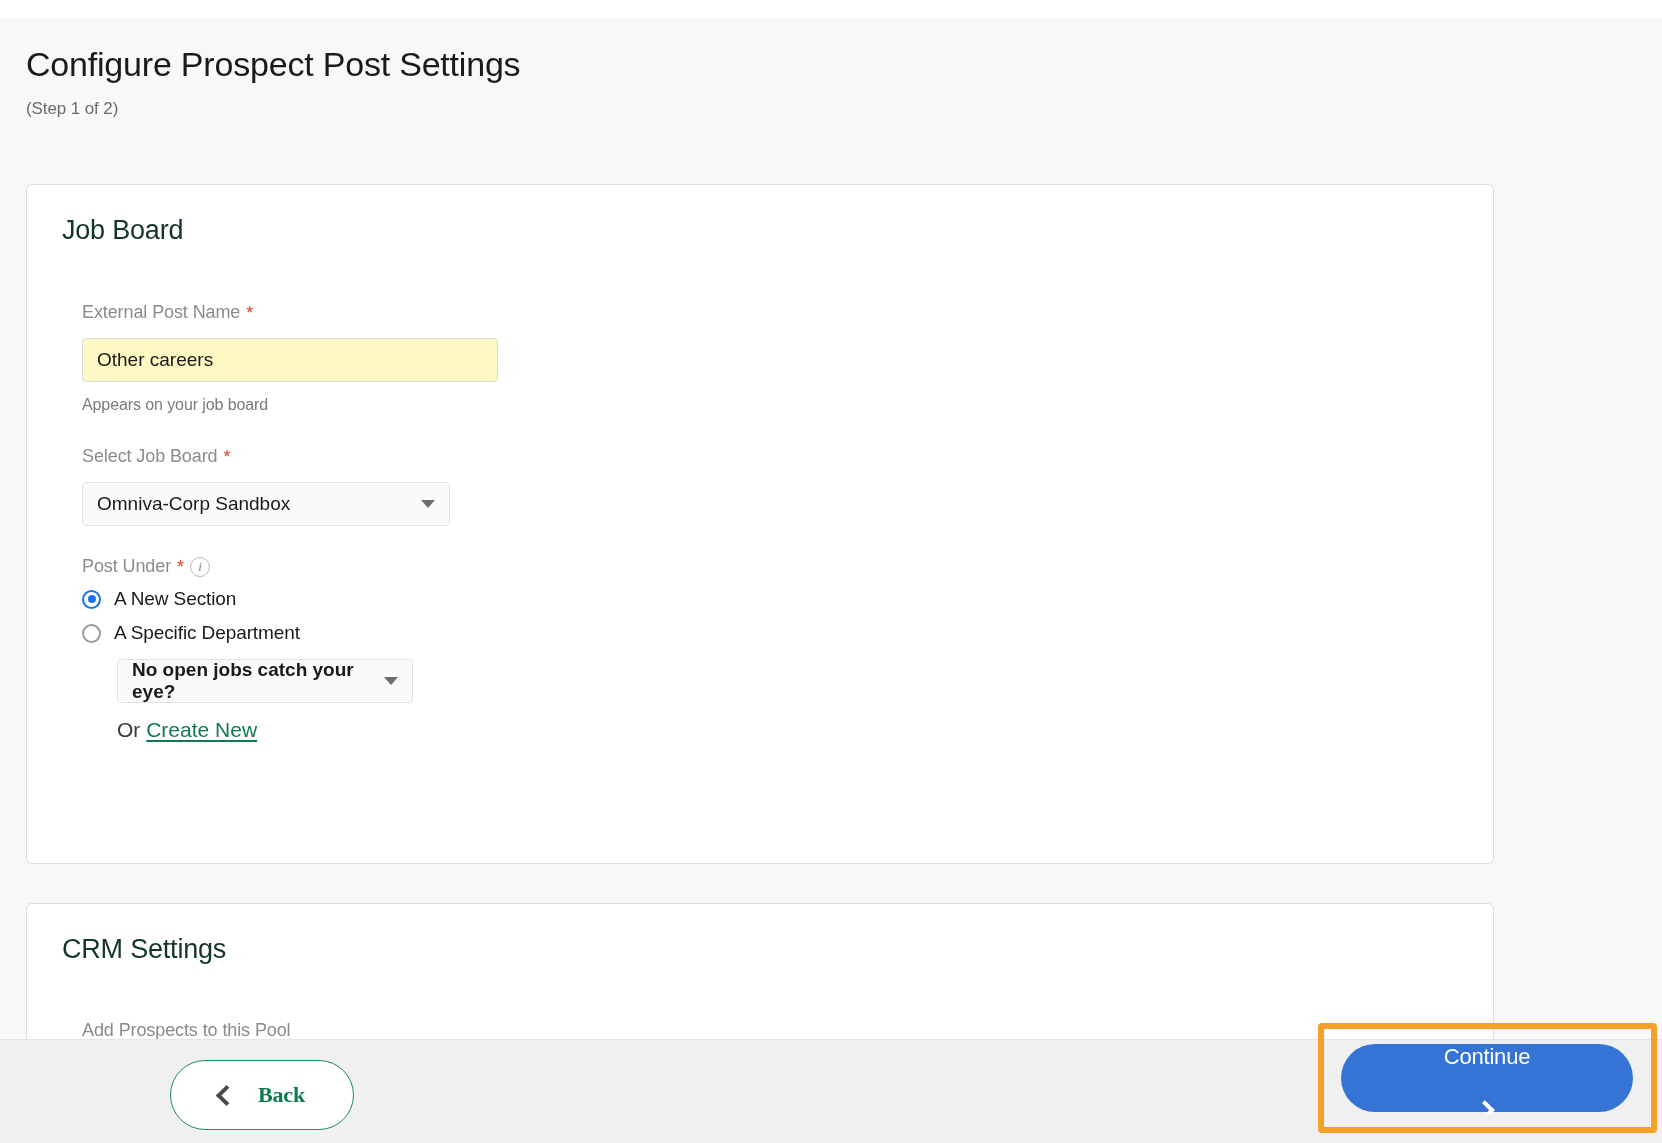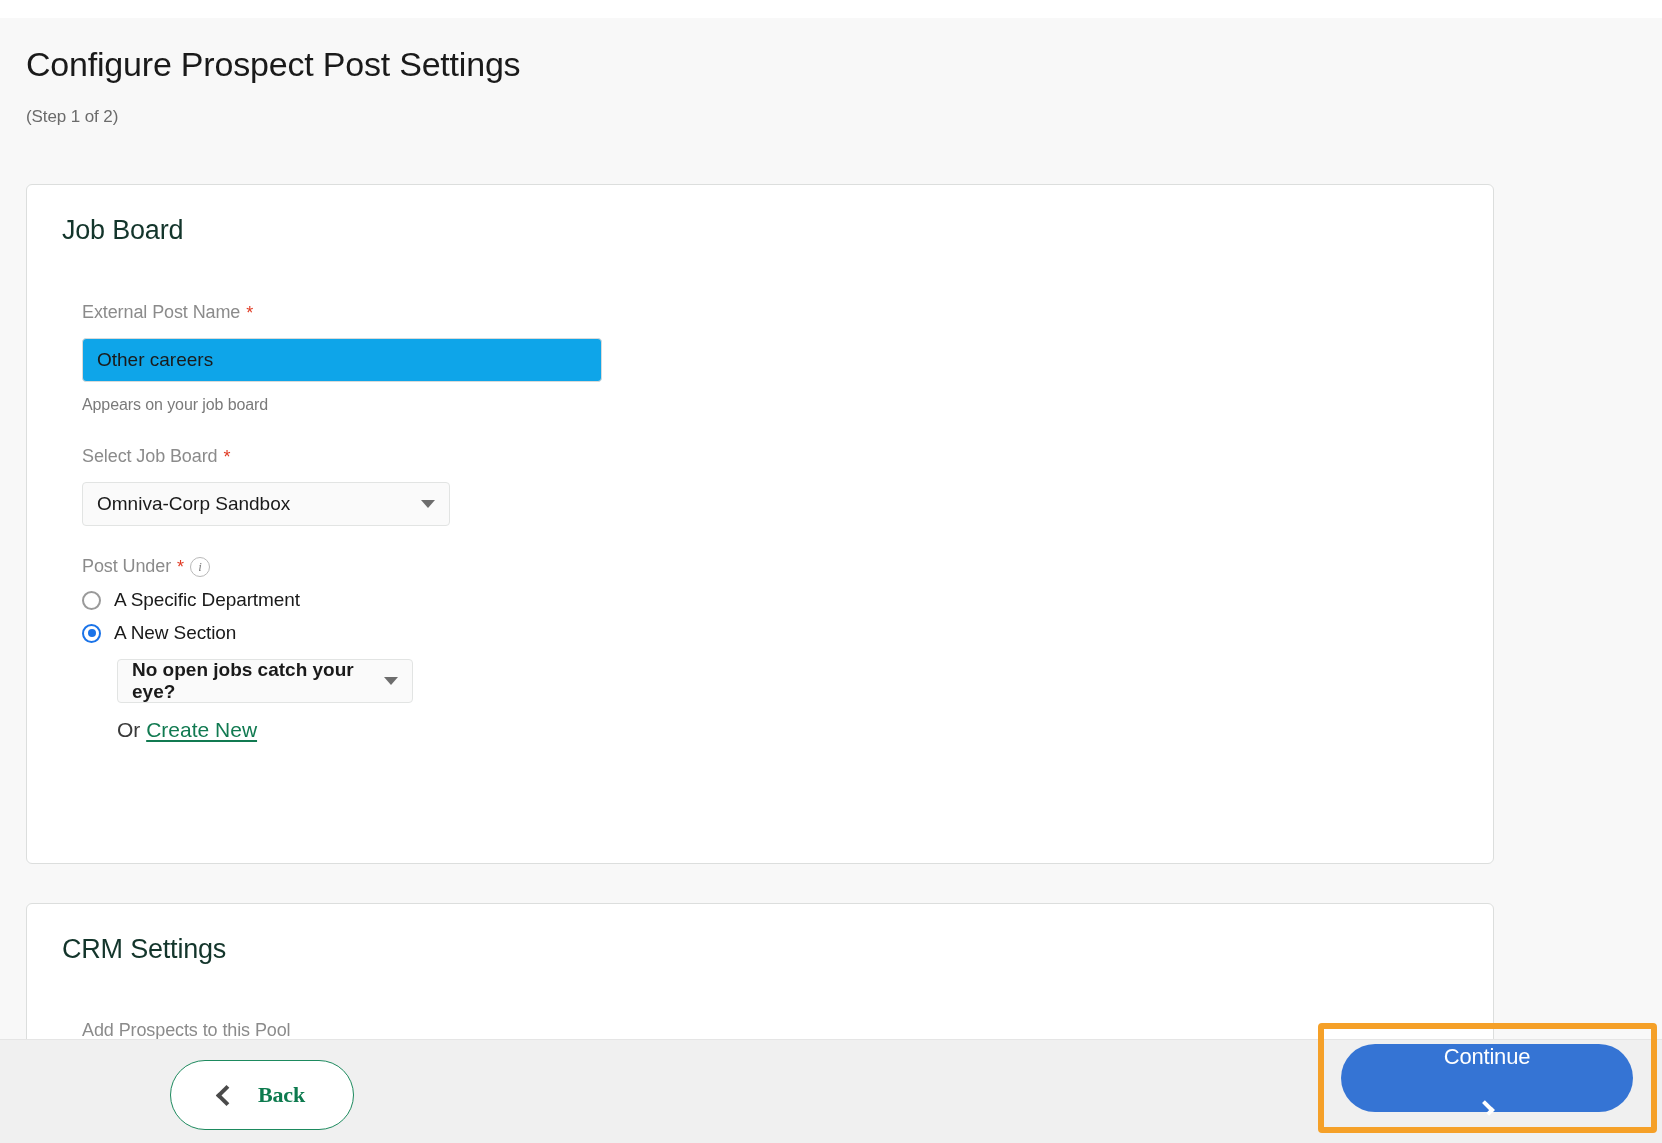--- a/index.html
+++ b/index.html
@@ -26,21 +26,21 @@
   .page-header { padding: 26px 0 0 26px; }
   .page-title {
     font-size: 34px;
     color: #1a1a1a;
     font-weight: 400;
     letter-spacing: -0.2px;
     line-height: 1.2;
     margin: 0;
   }
   .page-step {
-    margin-top: 22px;
+    margin-top: 14px;
     font-size: 17px;
     color: #6b6b6b;
     letter-spacing: -0.1px;
   }
 
   
   .card {
     position: absolute;
     left: 26px;
     width: 1468px;
@@ -69,25 +69,25 @@
     color: #8b8b8b;
     letter-spacing: -0.1px;
     display: flex;
     align-items: center;
     gap: 6px;
   }
   .req { color: #e03b24; font-size: 18px; line-height: 1; }
 
   .text-input {
     margin-top: 15px;
-    width: 520px;
+    width: 416px;
     height: 44px;
     border: 1px solid #d8dad9;
     border-radius: 4px;
-    background: #0ea5e9;
+    background: #fef9c3;
     display: flex;
     align-items: center;
     padding: 0 14px;
     font-size: 19px;
     color: #1a1a1a;
   }
 
   .help-text {
     margin-top: 14px;
     font-size: 16px;
@@ -291,28 +291,28 @@
         </div>
       </div>
 
       <div class="field" style="margin-top:30px;">
         <div class="field-label">
           <span>Post Under</span>
           <span class="req">*</span>
           <span class="info-icon">i</span>
         </div>
 
+        <div class="radio-row" style="margin-top:11px;">
+          <span class="radio checked"></span>
+          <span class="radio-label">A New Section</span>
+        </div>
+
         <div class="radio-row">
           <span class="radio"></span>
           <span class="radio-label">A Specific Department</span>
-        </div>
-
-        <div class="radio-row" style="margin-top:11px;">
-          <span class="radio checked"></span>
-          <span class="radio-label">A New Section</span>
         </div>
 
         <div class="sub-indent">
           <div class="select-box" id="select-section">
             <span>No open jobs catch your eye?</span>
             <span class="caret"></span>
           </div>
         </div>
 
         <div class="or-line">

